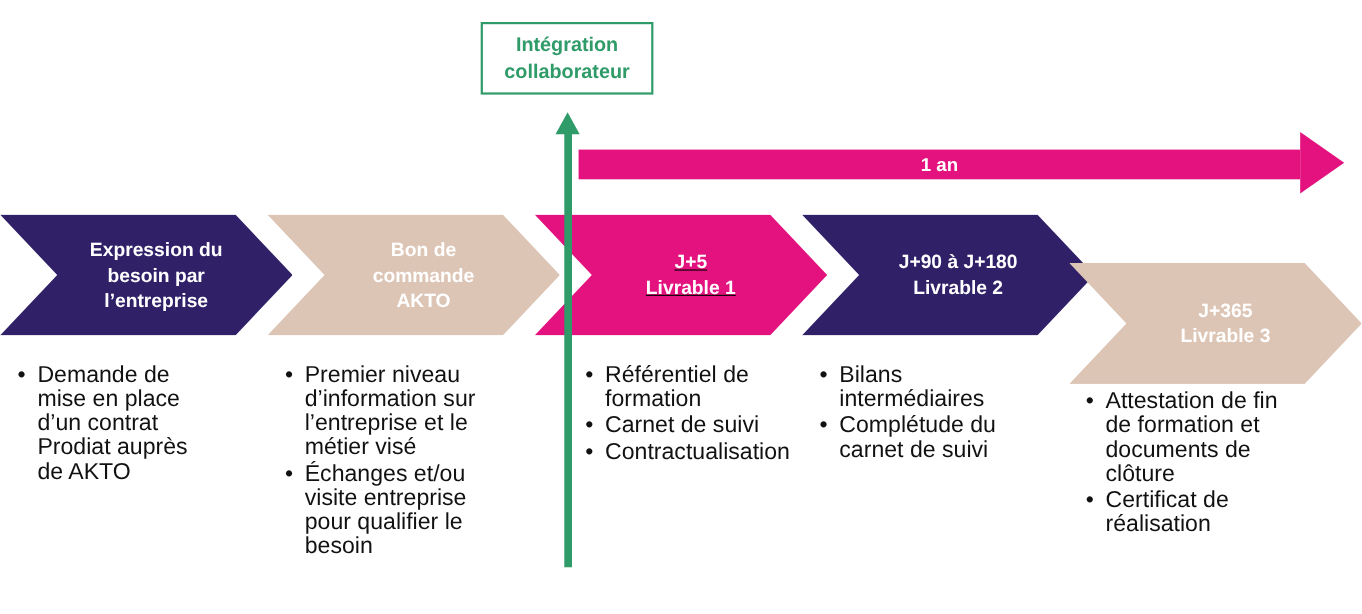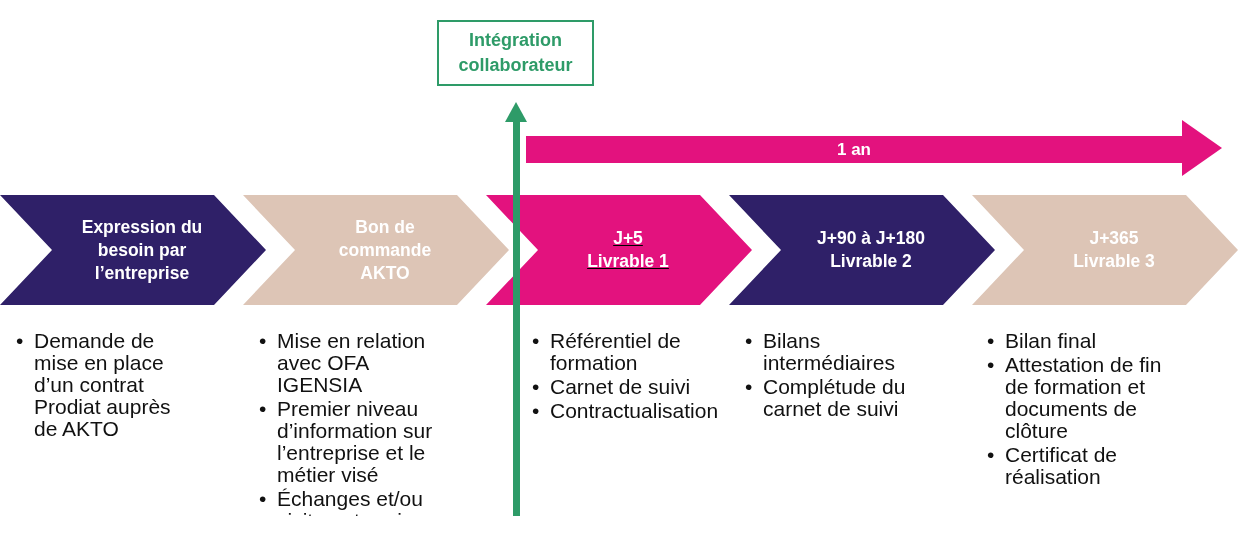--- a/index.html
+++ b/index.html
@@ -53,21 +53,21 @@
     display:flex; align-items:center; justify-content:center;
   }
   .chevron .stage-title {
     color:#ffffff; font-size:17.5px; font-weight:bold; line-height:23px;
     text-align:center; white-space:pre-line; padding-left:18px;
   }
   .fill-purple { background:var(--purple); }
   .fill-beige  { background:var(--beige);  }
   .fill-pink   { background:var(--pink);text-decoration:underline;   }
   .pos1 { left:0px; }   .pos2 { left:243px; } .pos3 { left:486px; }
-  .pos4 { left:729px; } .pos5 { left:972px; }
+  .pos4 { left:729px; } .pos5 { left:972px;margin-top:44px; }
 
   
   ul.bullets {
     position:absolute; top:330px; margin:0; padding:0; list-style:none;
     color:var(--text); font-size:21px; line-height:22px;
   }
   ul.bullets li { position:relative; padding-left:22px; margin:0 0 2px 0; }
   ul.bullets li::before { content:"\2022"; position:absolute; left:4px; top:0; }
   .col1 { left:12px;  width:165px; }
   .col2 { left:255px; width:187px; }
@@ -115,21 +115,20 @@
   <div class="chevron fill-beige pos5">
     <div class="stage-title">J+365
 Livrable 3</div>
   </div>
 
   <ul class="bullets col1">
     <li>Demande de mise en place d’un contrat Prodiat auprès de AKTO</li>
   </ul>
 
   <ul class="bullets col2">
-    <li>Mise en relation avec OFA IGENSIA</li>
     <li>Premier niveau d’information sur l’entreprise et le métier visé</li>
     <li>Échanges et/ou visite entreprise pour qualifier le besoin</li>
   </ul>
 
   <ul class="bullets col3">
     <li>Référentiel de formation</li>
     <li>Carnet de suivi</li>
     <li>Contractualisation</li>
   </ul>
 

